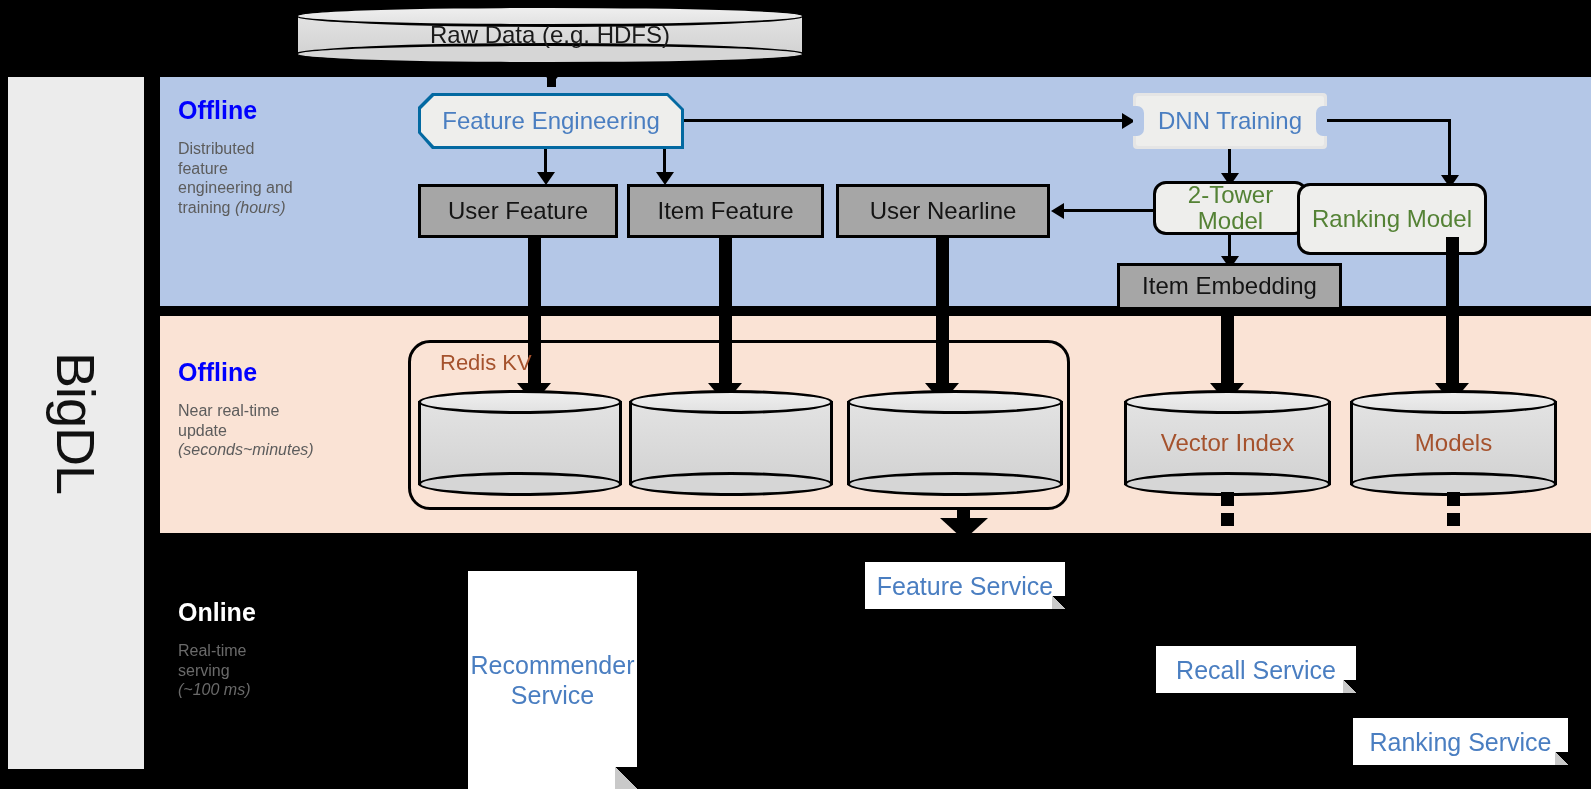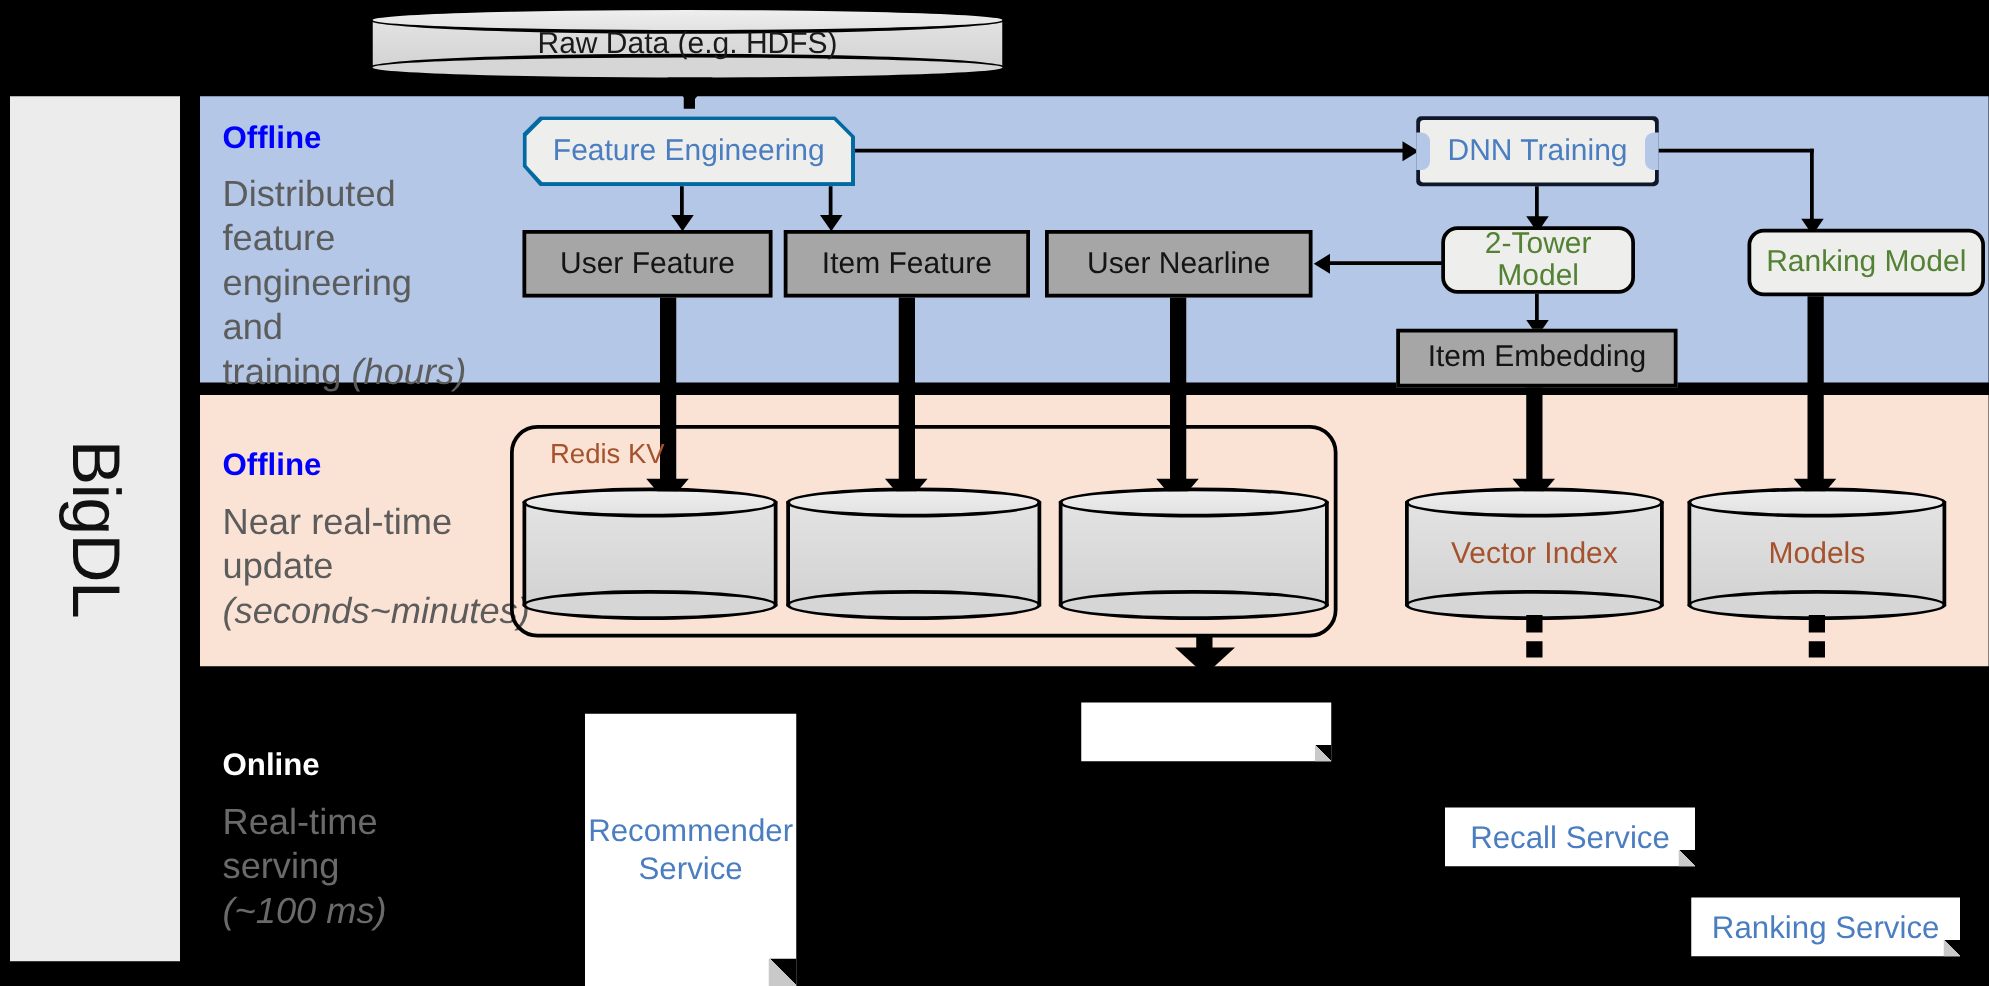--- a/index.html
+++ b/index.html
@@ -13,21 +13,21 @@
   #band-online{left:160px;top:540px;width:1431px;height:249px;background:#000;}
 
   
   #sidebar{left:8px;top:77px;width:136px;height:692px;background:#ececec;}
   #sidebar-label{position:absolute;left:50%;top:50%;
       transform:translate(-50%,-50%) rotate(90deg);
       white-space:nowrap;font-size:54px;color:#111;letter-spacing:-1px;}
 
   
   .band-title{font-size:25px;font-weight:600;color:var(--c-titleblue);}
-  .band-desc{font-size:29px;line-height:1.22;color:#5c5c5c;}
+  .band-desc{font-size:16px;line-height:1.22;color:#5c5c5c;}
   .band-desc i{font-style:italic;}
   #offline-cap{left:178px;top:96px;width:200px;}
   #nearline-cap{left:178px;top:358px;width:230px;}
   #online-cap{left:178px;top:598px;width:210px;}
   #online-cap .band-title{color:#ffffff;}
   #online-cap .band-desc{color:#6a6a6a;}
 
   
   .rect{border:3px solid #000;display:flex;align-items:center;justify-content:center;
         text-align:center;line-height:1.1;}
@@ -41,21 +41,21 @@
   .card-inner{position:absolute;left:3px;top:3px;right:3px;bottom:3px;background:#eeeeec;
       clip-path:polygon(0 13px,13px 0,calc(100% - 14px) 0,100% 14px,100% 100%,
       calc(100% - 13px) 100%,13px 100%,0 calc(100% - 14px));
       display:flex;align-items:center;justify-content:center;font-size:24px;}
 
   .round-box{border-radius:13px;}
   .blue-txt{color:#4a7ec1;}
   .green-txt{color:#548235;}
 
   
-  .bracket-outer{background:#0f172a;}
+  .bracket-outer{background:#e5e5e5;}
   .bracket-inner{position:absolute;left:3px;top:3px;right:3px;bottom:3px;background:#eeeeec;}
   .bracket-notch{position:absolute;width:11px;height:calc(100% - 26px);top:13px;background:var(--c-offline);}
   .bracket-notch.l{left:0;border-radius:0 7px 7px 0;}
   .bracket-notch.r{right:0;border-radius:7px 0 0 7px;}
 
   
   .cyl{position:absolute;}
   .cyl .body{position:absolute;left:0;right:0;top:11px;bottom:11px;
      background:linear-gradient(180deg,#e3e3e3,#d2d2d2);border-left:3px solid #000;border-right:3px solid #000;}
   .cyl .top{position:absolute;left:0;right:0;top:0;height:24px;border-radius:50%;
@@ -158,21 +158,21 @@
 <div class="abs rect gray-box" style="left: 627px; top: 184px; width: 197px; height: 54px; background: rgb(166, 166, 166);">Item Feature</div>
 <div class="abs rect gray-box" style="left: 836px; top: 184px; width: 214px; height: 54px; background: rgb(166, 166, 166);">User Nearline</div>
 
 <div class="abs thin-line" style="left:1064px;top:209px;width:90px;height:3px;"></div>
 <div class="abs arrow-lf" style="left:1051px;top:203px;"></div>
 
 <div class="abs rect proc-box round-box" style="left:1153px;top:181px;width:155px;height:54px;">
   <span class="green-txt" style="color: rgb(84, 130, 53);">2-Tower Model</span>
 </div>
 
-<div class="abs rect proc-box round-box" style="left:1398px;top:183px;width:190px;height:54px;">
+<div class="abs rect proc-box round-box" style="left:1297px;top:183px;width:190px;height:72px;">
   <span class="green-txt" style="color: rgb(84, 130, 53);">Ranking Model</span>
 </div>
 
 <div class="abs thin-line" style="left:1228px;top:235px;width:3px;height:26px;"></div>
 <div class="abs arrow-dn" style="left:1221px;top:256px;"></div>
 
 <div class="abs rect gray-box" style="left: 1117px; top: 263px; width: 225px; height: 47px; background: rgb(166, 166, 166);">Item Embedding</div>
 
 <div class="abs thick-line" style="left:528px;top:238px;width:13px;height:150px;"></div>
 <div class="abs arrow-dn big" style="left:517px;top:383px;"></div>
@@ -253,20 +253,21 @@
 
 <div class="doc" style="left:468px;top:571px;width:169px;height:218px;">
   <div class="txt" style="color: rgb(74, 126, 193);">
     <div>Recommender</div>
     <div>Service</div>
   </div>
   <div class="fold"></div>
 </div>
 
 <div class="doc small" style="left:865px;top:562px;width:200px;height:47px;">
+  <div class="txt" style="color: rgb(74, 126, 193);">Feature Service</div>
   <div class="fold"></div>
 </div>
 
 <div class="doc small" style="left:1128px;top:646px;width:200px;height:47px;margin-left:28px;">
   <div class="txt" style="color: rgb(74, 126, 193);">Recall Service</div>
   <div class="fold"></div>
 </div>
 
 <div class="doc small" style="left:1353px;top:718px;width:215px;height:47px;">
   <div class="txt" style="color: rgb(74, 126, 193);">Ranking Service</div>

